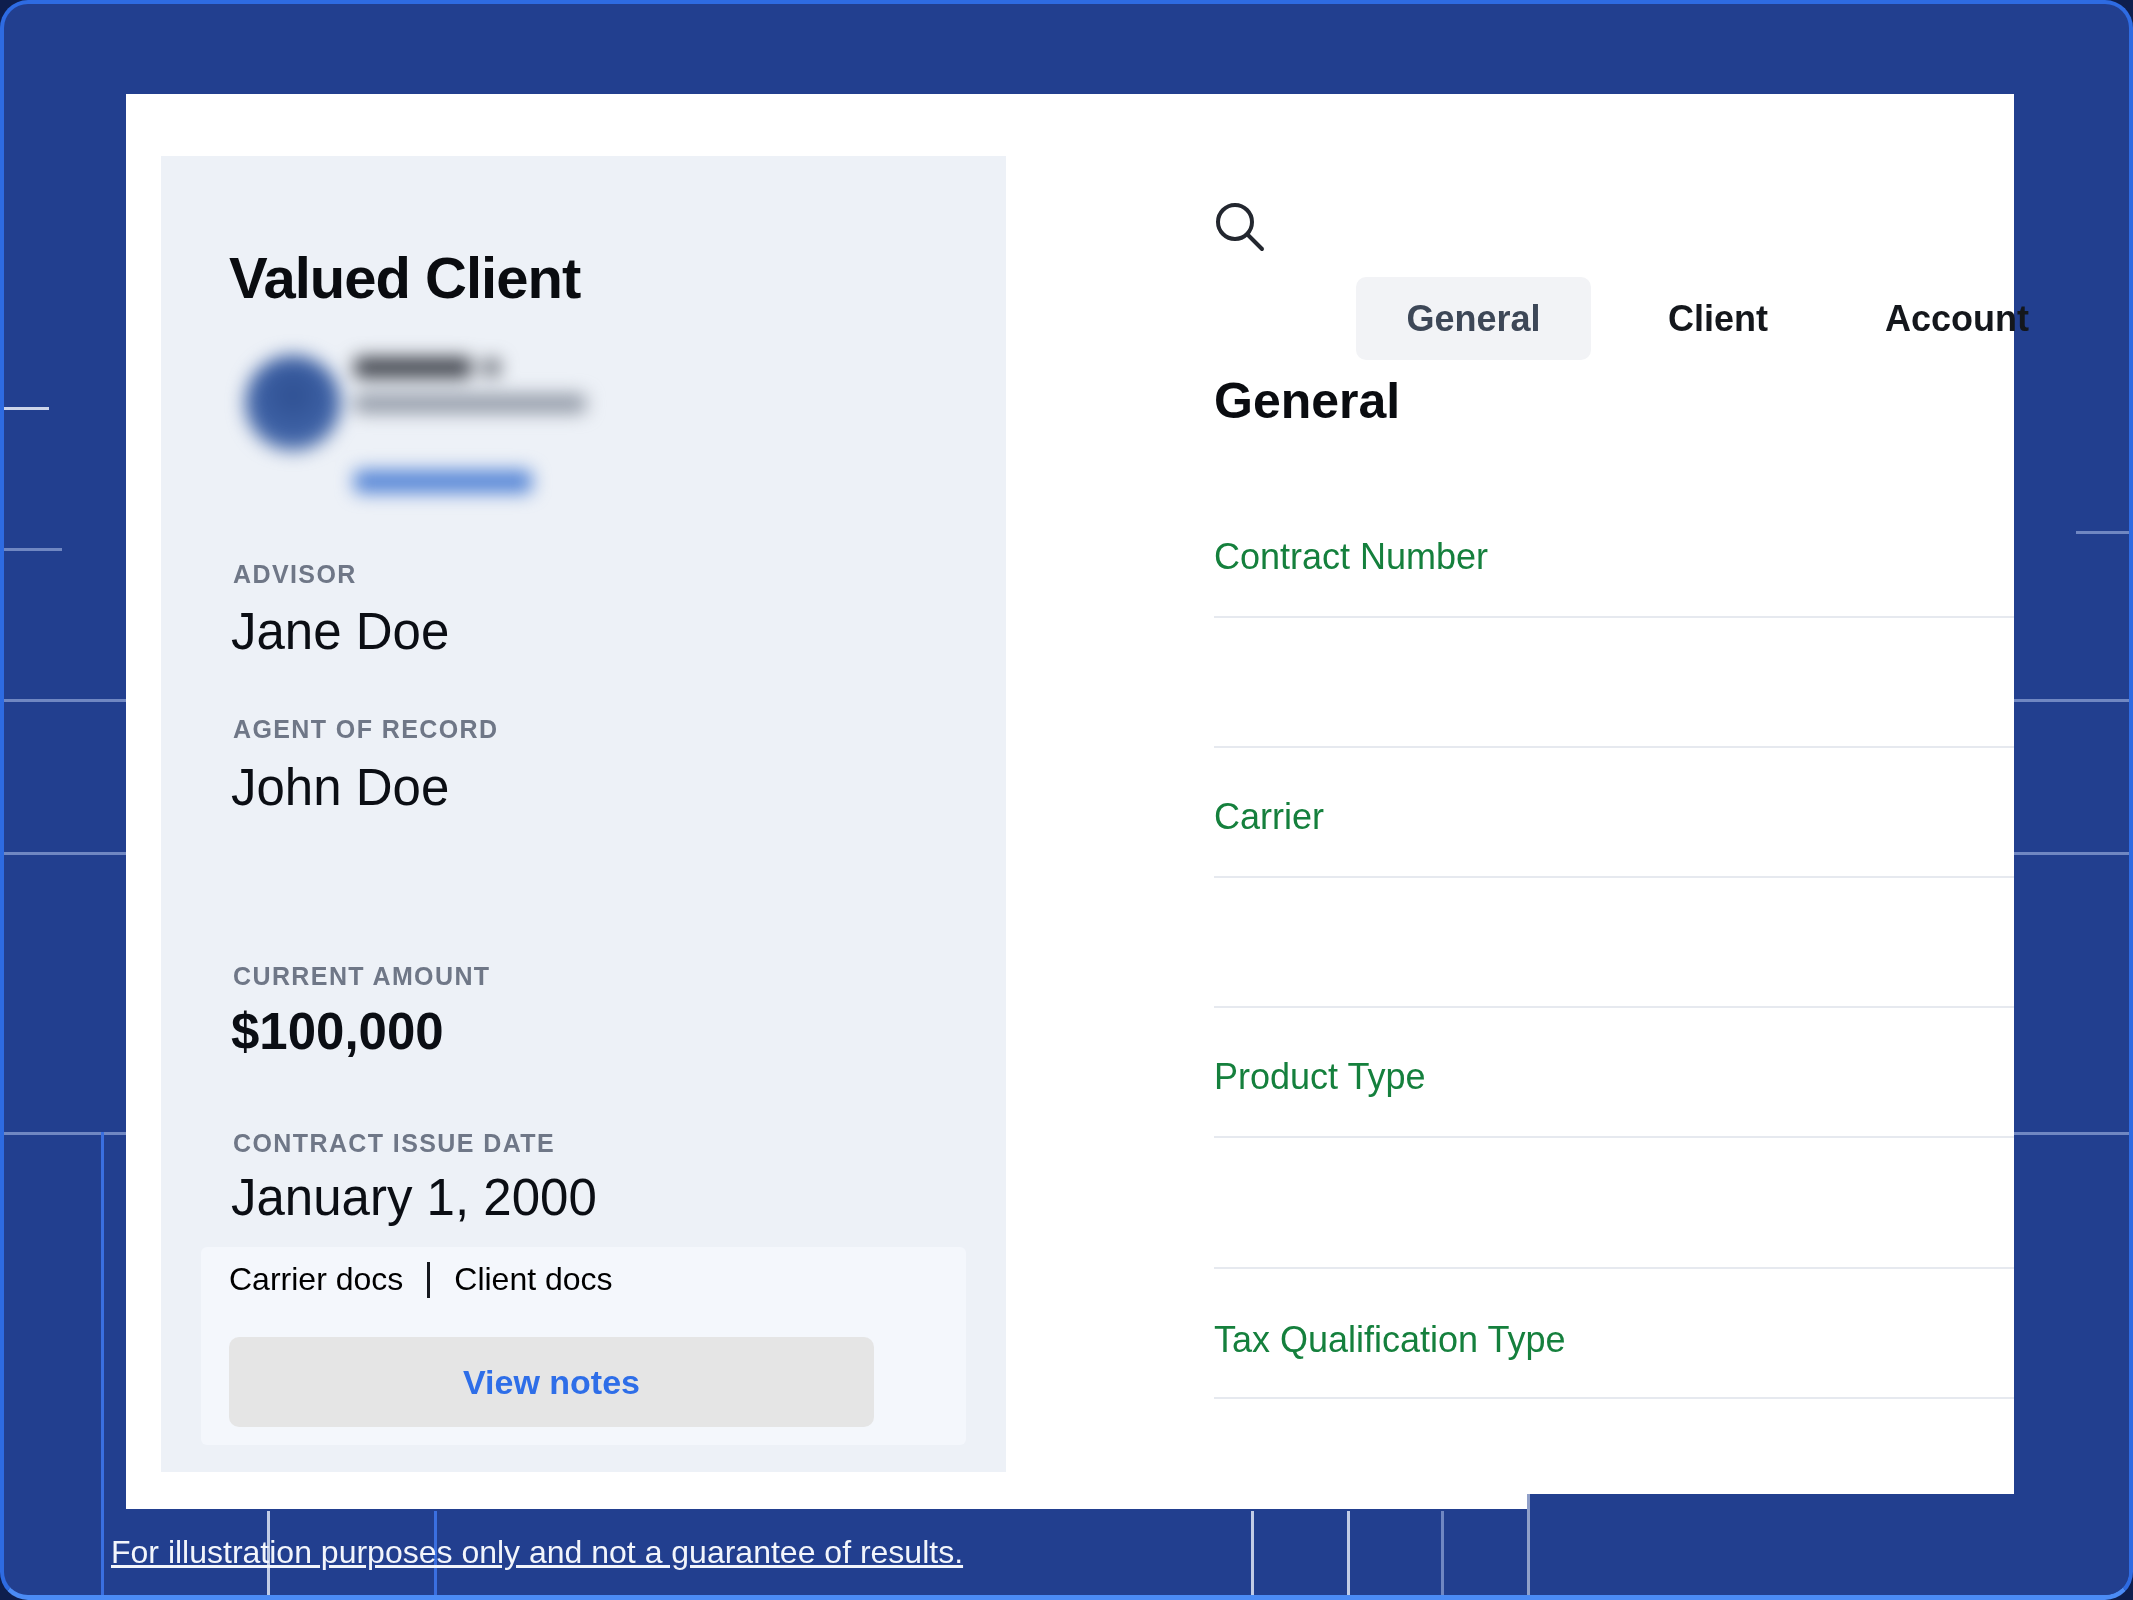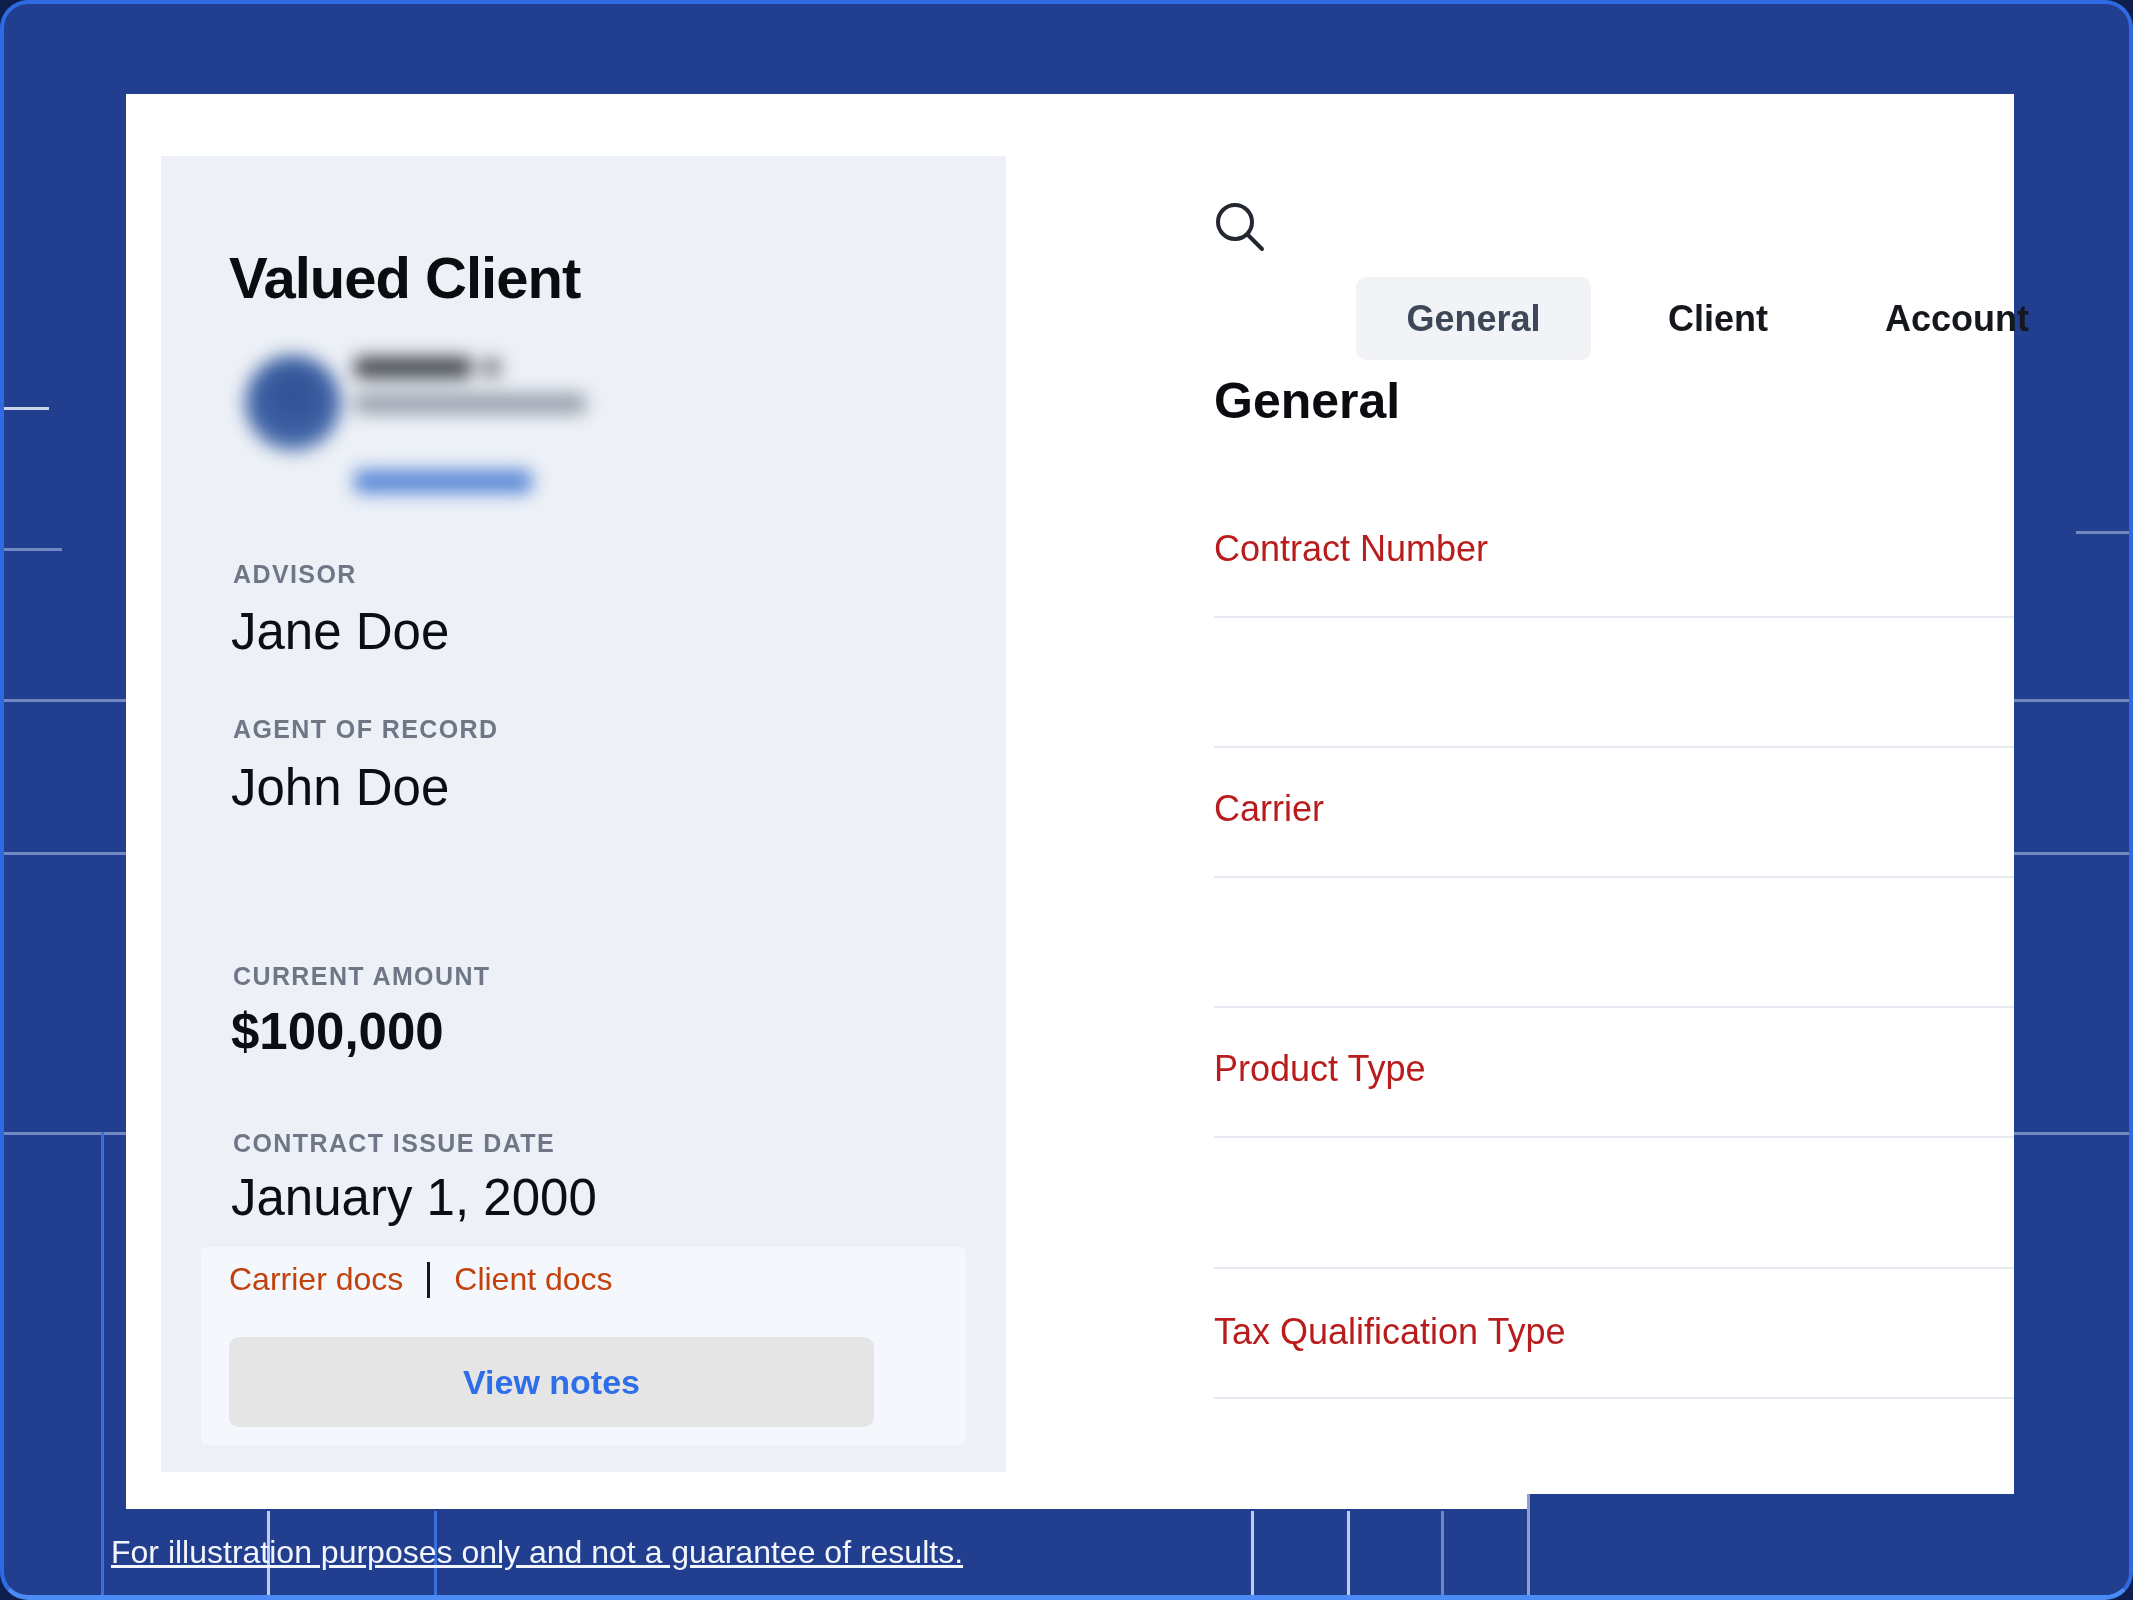--- a/index.html
+++ b/index.html
@@ -20,30 +20,30 @@
   .panel{position:absolute;left:23px;top:62px;width:845px;height:1316px;background:#edf1f7;margin-left:12px;}
   .panel-title{position:absolute;left:68px;top:88px;font-size:58px;font-weight:800;letter-spacing:-1px;color:#0a0c10;}
   .blurgroup{position:absolute;left:0;top:0;width:100%;height:100%;filter:blur(9px);}
   .avatar{position:absolute;left:84px;top:199px;width:96px;height:96px;border-radius:50%;
     background:radial-gradient(circle at 50% 42%,#2e4f91 0%,#3e62a6 55%,#7c97c4 100%);}
   .blur-bar{position:absolute;border-radius:6px;}
   .field-label{position:absolute;left:72px;font-size:25px;font-weight:700;letter-spacing:1.4px;color:#6f7787;}
   .field-value{position:absolute;left:70px;font-size:51px;font-weight:500;color:#0b0e14;}
   .subpanel{position:absolute;left:40px;top:1091px;width:765px;height:198px;background:#f4f7fc;border-radius:6px;}
   .links-row{position:absolute;left:28px;top:14px;display:flex;align-items:center;gap:24px;}
-  .doc-link{font-size:32px;font-weight:500;color:#c2410c;cursor:pointer;}
+  .doc-link{font-size:32px;font-weight:500;color:#000000;cursor:pointer;}
   .link-sep{width:3px;height:36px;background:#15181e;}
   .notes-btn{position:absolute;left:28px;top:90px;width:645px;height:90px;background:#e5e5e5;border:none;
     border-radius:10px;font-size:34px;font-weight:700;color:#2e6ee8;cursor:pointer;}
   .search-btn{position:absolute;left:1205px;top:192px;width:64px;height:64px;background:none;border:none;cursor:pointer;padding:0;}
   .tab{position:absolute;top:183px;height:83px;display:flex;align-items:center;justify-content:center;
     font-size:36px;font-weight:600;color:#14171c;cursor:pointer;background:none;border:none;}
   .tab.active{left:1352px;width:235px;background:#f2f3f6;border-radius:10px;color:#3d4757;}
   .section-heading{position:absolute;left:1210px;top:368px;font-size:50px;font-weight:700;color:#0a0c10;}
-  .list-item{position:absolute;left:1210px;width:800px;font-size:36px;font-weight:400;color:#b91c1c;cursor:pointer;}
+  .list-item{position:absolute;left:1210px;width:800px;font-size:36px;font-weight:400;color:#15803d;cursor:pointer;margin-top:8px;}
   .divider{position:absolute;left:1210px;width:800px;height:2px;background:#e6e9ef;}
   .footer-text{position:absolute;left:107px;top:1530px;font-size:32px;color:#f2f5fb;z-index:5;text-decoration:underline;}
   .notch{position:absolute;left:1523px;top:1490px;width:610px;height:110px;background:#223f8f;
     border-left:3px solid rgba(235,240,250,.55);z-index:3;}
 </style>
 </head>
 <body>
 
 <div class="canvas">
 

